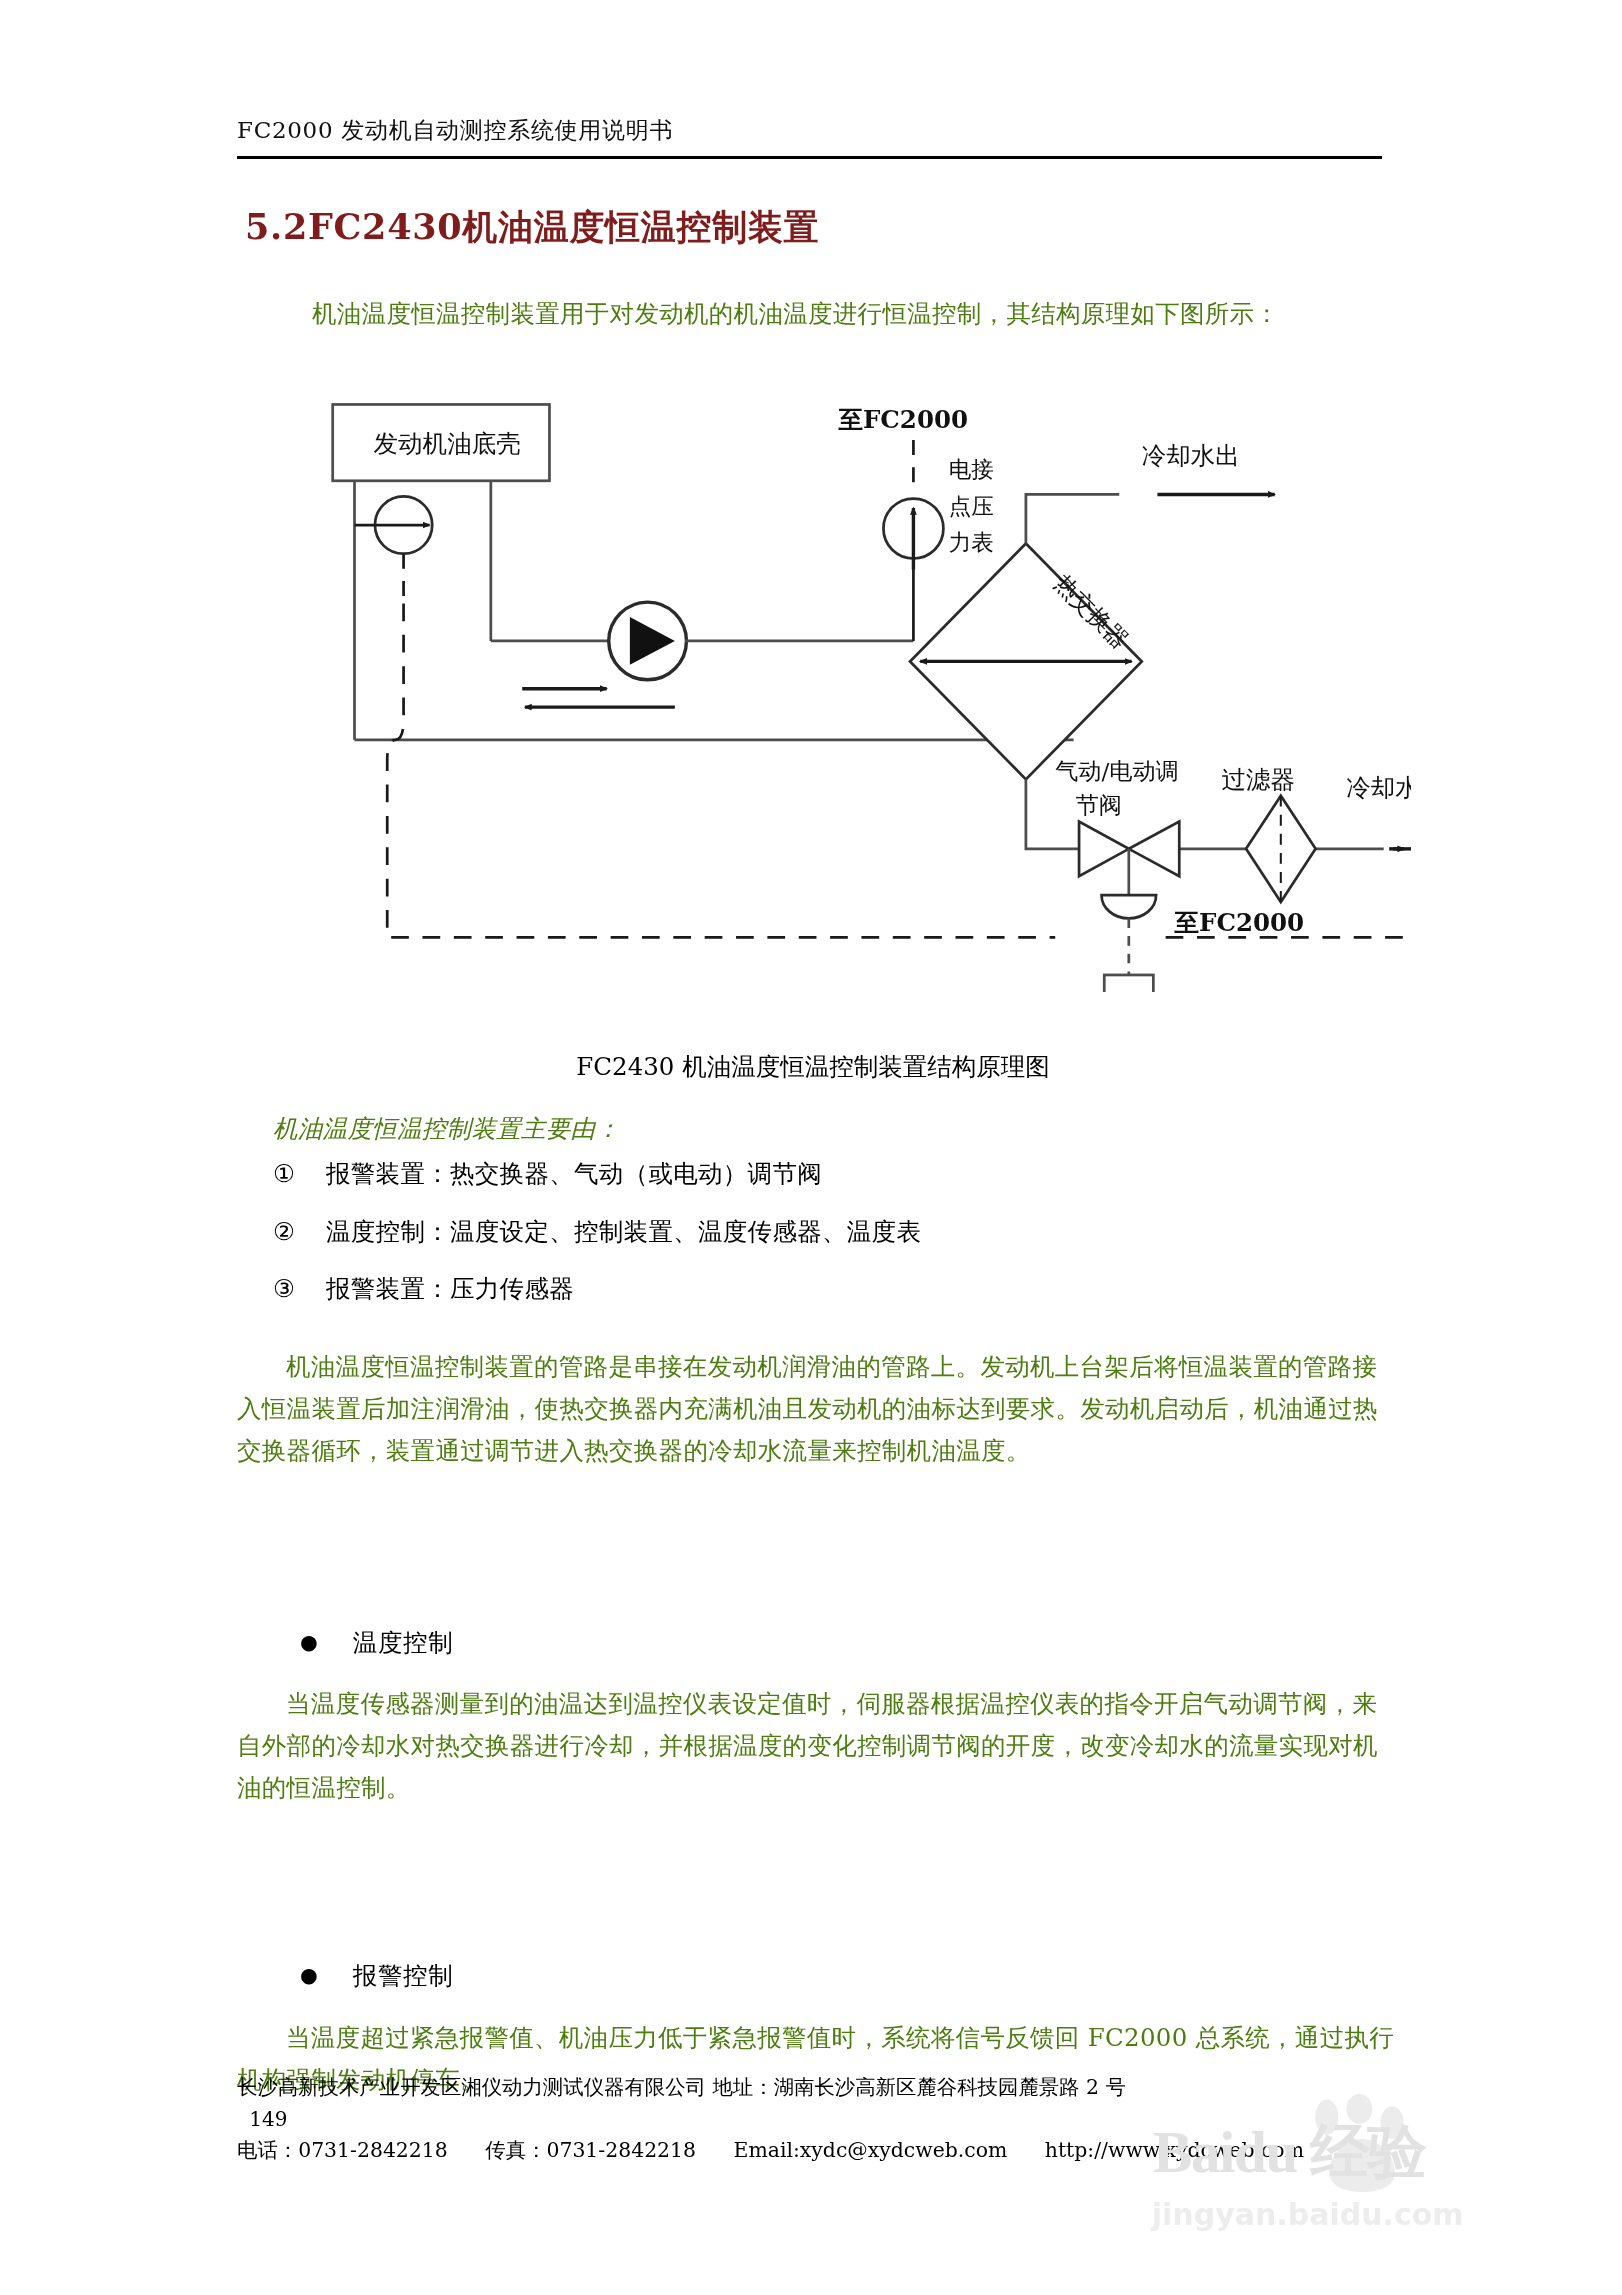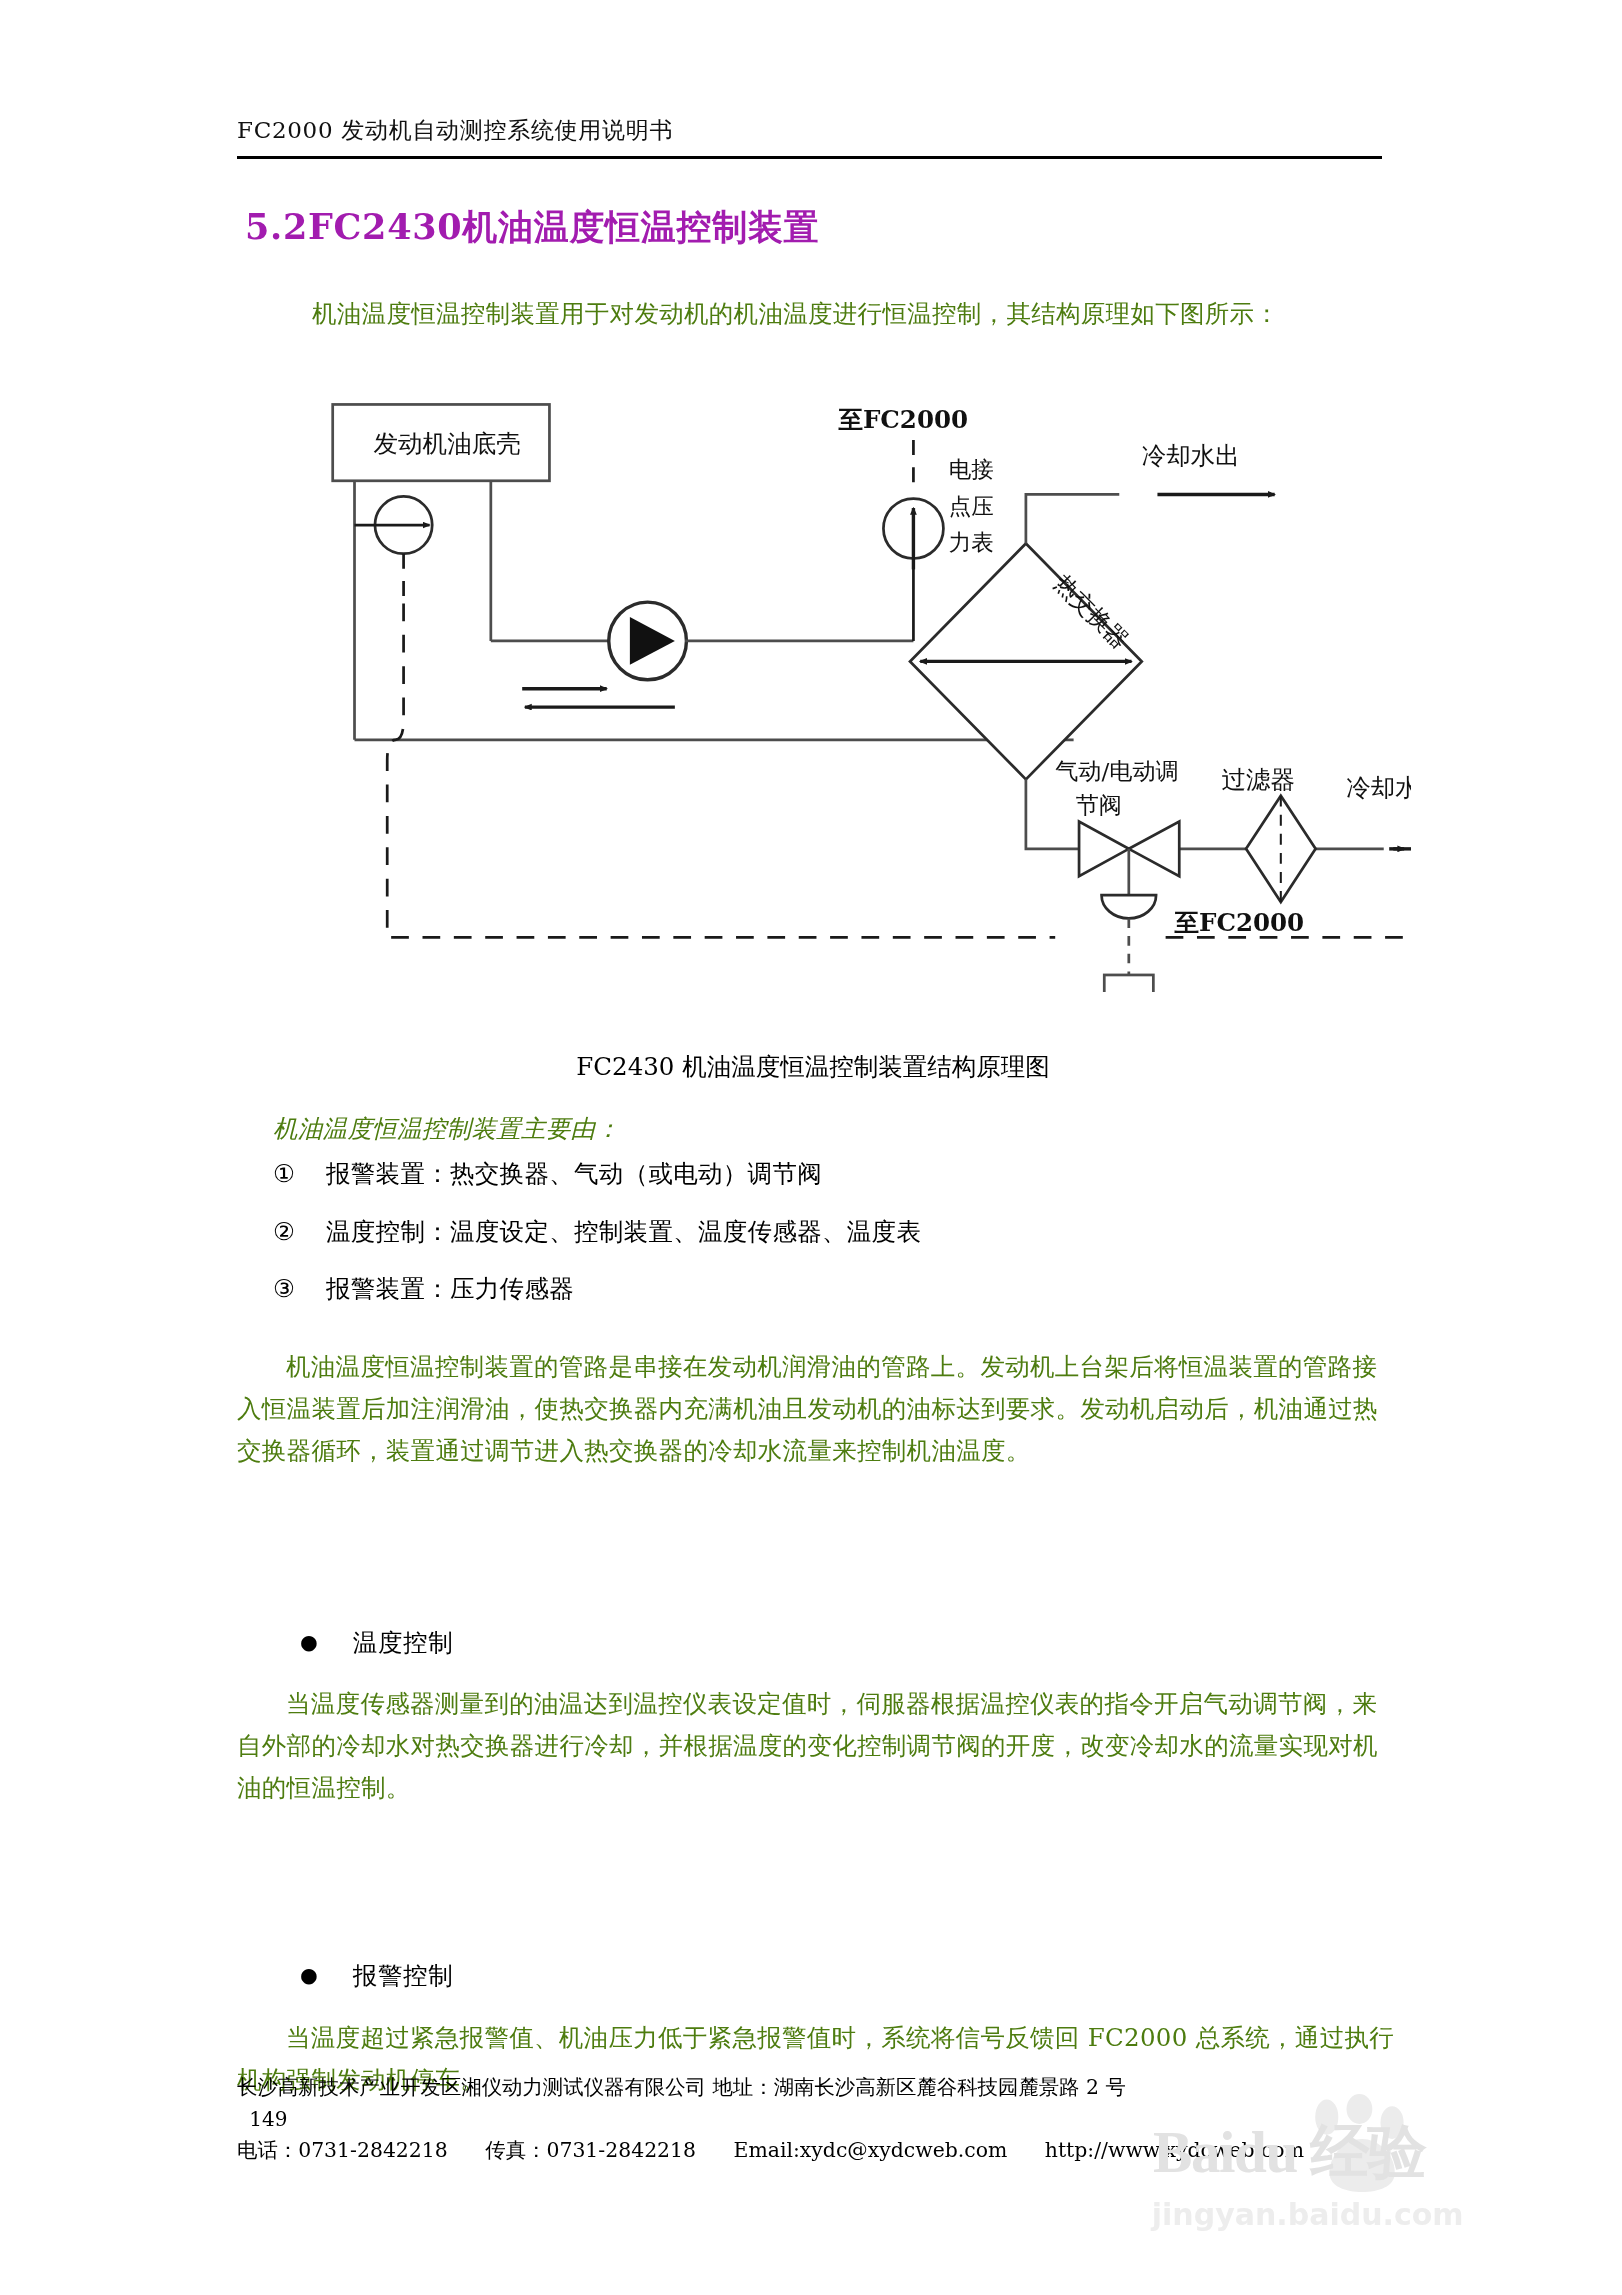--- a/index.html
+++ b/index.html
@@ -42,21 +42,21 @@
   }
 
   
   .section-title {
     position: absolute;
     left: 245px;
     top: 204px;
     font-size: 35px;
     font-weight: bold;
     letter-spacing: 0.7px;
-    color: #a21caf;
+    color: #7f1d1d;
     white-space: nowrap;
   }
 
   
   .para {
     position: absolute;
     font-size: 24.5px;
     line-height: 1.72;
     color: #4d7c0f;
     letter-spacing: 0.3px;

